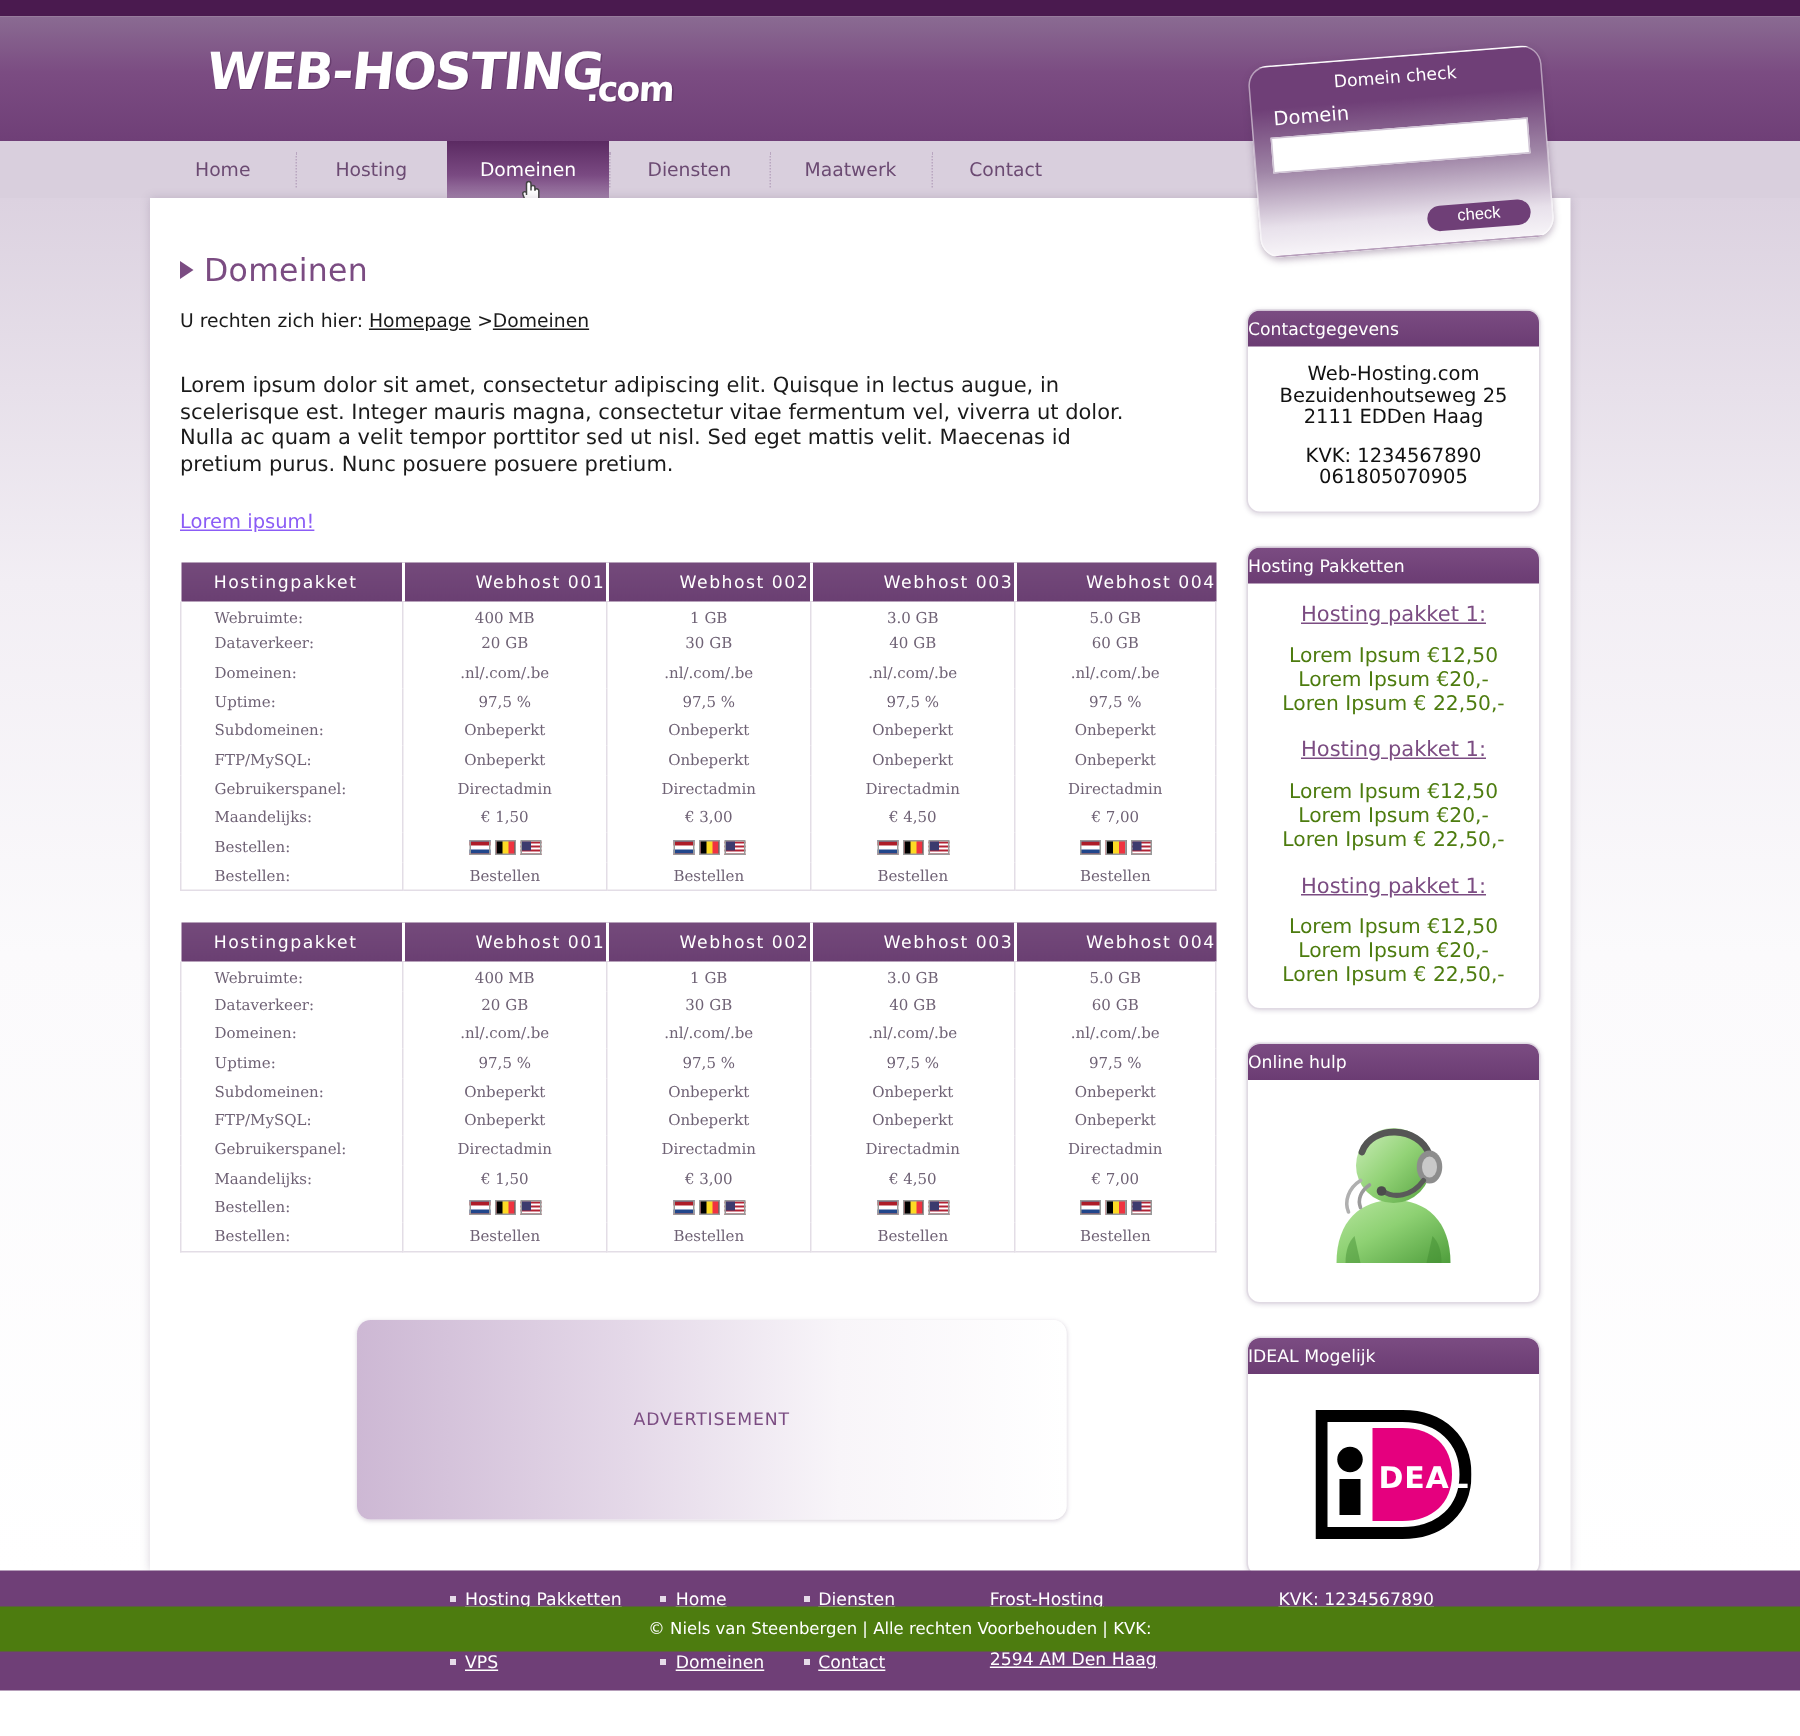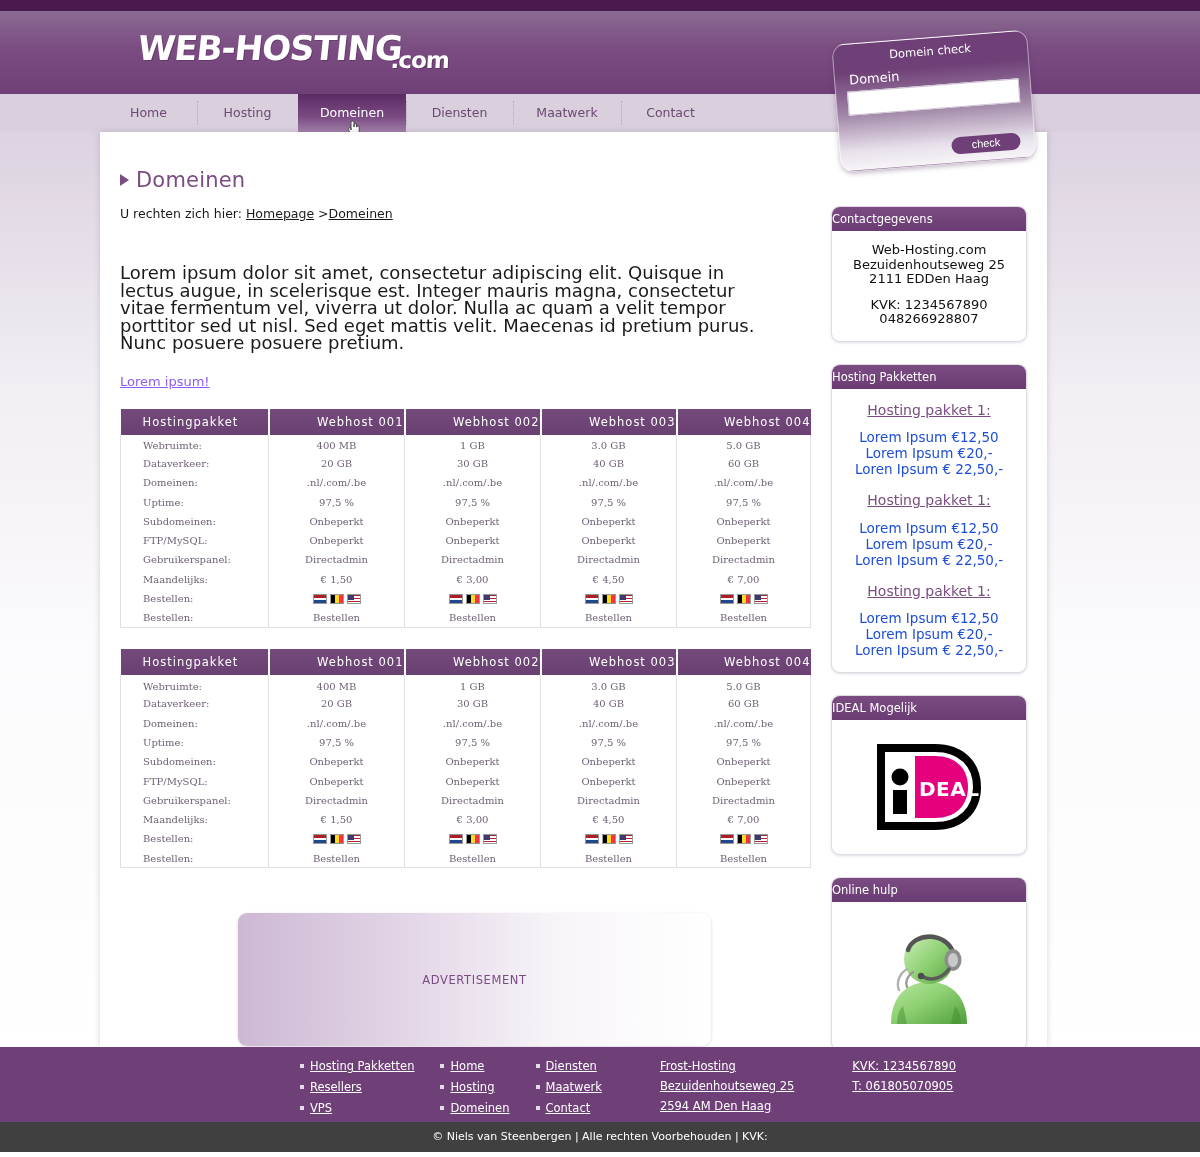--- a/index.html
+++ b/index.html
@@ -101,21 +101,21 @@
     width: 0; height: 0;
     border-left: 9px solid #7b4c82;
     border-top: 6px solid transparent;
     border-bottom: 6px solid transparent;
   }
   .breadcrumb {
     margin-top: 14px; font-size: 12.5px; color: #1a1a1a;
   }
   .breadcrumb a { color: #1a1a1a; text-decoration: underline; }
   .intro {
-    margin-top: 43px; font-size: 18px; color: #1a1a1a; line-height: 17.5px;
+    margin-top: 28px; font-size: 14px; color: #1a1a1a; line-height: 17.5px;
     width: 635px;
   }
   .intro-link {
     display: inline-block; margin-top: 22px;
     font-size: 13px; color: #8b5cf6; text-decoration: underline;
   }
 
   
   .ptable {
     margin-top: 19px;
@@ -231,21 +231,21 @@
     height: 24px; line-height: 24px; text-align: left;
     background: linear-gradient(to bottom, #7b4c82 0%, #6b3c73 100%);
     color: #ffffff; font-size: 11.5px;
   }
   .widget-body { padding: 12px 8px 14px 8px; text-align: center; font-size: 13px; color: #111; line-height: 14.5px; }
   .widget-body .sp { display: block; height: 11px; }
   .pkg-link {
     display: block; color: #7b4c82; text-decoration: underline;
     font-size: 14px; margin: 2px 0 12px 0;
   }
-  .pkg-prices { font-size: 13.5px; line-height: 16px; color: #1d4ed8; margin-bottom: 16px; }
+  .pkg-prices { font-size: 13.5px; line-height: 16px; color: #4d7c0f; margin-bottom: 16px; }
   .pkg-prices:last-child { margin-bottom: 0; }
 
   
   .msn { margin: 10px auto 8px auto; width: 104px; height: 104px; position: relative; }
 
   
   .ideal { margin: 12px auto 10px auto; width: 104px; height: 86px; }
 
   
   .footer {
@@ -259,22 +259,22 @@
   }
   .fcol { margin-right: 26px; }
   .fcol.wide { margin-right: 58px; }
   .fli { display: flex; align-items: center; gap: 6px; margin-bottom: 7px; color: #fff; }
   .bullet { width: 4px; height: 4px; background: #e6dbe9; display: inline-block; }
   .fli a, .faddr a { color: #ffffff; text-decoration: underline; font-size: 11.5px; }
   .faddr div { margin-bottom: 6px; }
 
   
   .copyright {
-    position: absolute; left: 0; top: 1122px; width: 1200px; height: 30px;
-    background: #404040;
+    position: absolute; left: 0; top: 1071px; width: 1200px; height: 30px;
+    background: #4d7c0f;
     color: #ffffff;
     font-size: 11px;
     text-align: center;
     line-height: 30px;
   }
 </style>
 </head>
 <body>
 
 <div class="topbar"></div>
@@ -562,21 +562,21 @@
 <div class="sidebar">
 
   <div class="widget">
     <div class="widget-head">Contactgegevens</div>
     <div class="widget-body">
       <div>Web-Hosting.com</div>
       <div>Bezuidenhoutseweg 25</div>
       <div>2111 EDDen Haag</div>
       <span class="sp"></span>
       <div>KVK: 1234567890</div>
-      <div>048266928807</div>
+      <div>061805070905</div>
     </div>
   </div>
 
   <div class="widget">
     <div class="widget-head">Hosting Pakketten</div>
     <div class="widget-body" id="pkg-body">
         <a class="pkg-link" href="#">Hosting pakket 1:</a>
         <div class="pkg-prices">
           <div>Lorem Ipsum €12,50</div>
           <div>Lorem Ipsum €20,-</div>
@@ -588,40 +588,20 @@
           <div>Lorem Ipsum €20,-</div>
           <div>Loren Ipsum € 22,50,-</div>
         </div>
         <a class="pkg-link" href="#">Hosting pakket 1:</a>
         <div class="pkg-prices">
           <div>Lorem Ipsum €12,50</div>
           <div>Lorem Ipsum €20,-</div>
           <div>Loren Ipsum € 22,50,-</div>
         </div>
       </div>
-  </div>
-
-  <div class="widget">
-    <div class="widget-head">IDEAL Mogelijk</div>
-    <div class="widget-body">
-      <div class="ideal">
-        <svg viewBox="0 0 104 86" width="104" height="86">
-
-          <path d="M4 4 H58 C84 4 100 20 100 43 C100 66 84 82 58 82 H4 Z" fill="#ffffff" stroke="#000000" stroke-width="8"></path>
-
-          <path d="M38 12 H58 C78 12 91 24 91 43 C91 62 78 74 58 74 H38 Z" fill="#e5007e"></path>
-
-          <circle cx="23" cy="33" r="8.5" fill="#000000"></circle>
-
-          <rect x="16" y="46" width="14" height="24" fill="#000000"></rect>
-
-          <text x="42" y="52" font-family="'DejaVu Sans', sans-serif" font-size="20" font-weight="bold" fill="#ffffff" letter-spacing="0.5">DEAL</text>
-        </svg>
-      </div>
-    </div>
   </div>
 
   <div class="widget">
     <div class="widget-head">Online hulp</div>
     <div class="widget-body">
       <div class="msn">
         <svg viewBox="0 0 104 104" width="104" height="104">
           <defs>
             <linearGradient id="gbody" x1="0" y1="0" x2="1" y2="1">
               <stop offset="0%" stop-color="#b8e6a0"></stop>
@@ -649,20 +629,40 @@
           <path d="M72 45 C64 56 52 57 45 52" stroke="#5a5a5a" stroke-width="3.4" fill="none" stroke-linecap="round"></path>
           <circle cx="44" cy="52" r="3.2" fill="#4c4c4c"></circle>
 
           <path d="M36 48 C30 52 28 58 30 63" stroke="#9a9a9a" stroke-width="2.4" fill="none" stroke-linecap="round"></path>
           <path d="M30 45 C22 50 19 59 22 66" stroke="#b0b0b0" stroke-width="2.4" fill="none" stroke-linecap="round"></path>
         </svg>
       </div>
     </div>
   </div>
 
+  <div class="widget">
+    <div class="widget-head">IDEAL Mogelijk</div>
+    <div class="widget-body">
+      <div class="ideal">
+        <svg viewBox="0 0 104 86" width="104" height="86">
+
+          <path d="M4 4 H58 C84 4 100 20 100 43 C100 66 84 82 58 82 H4 Z" fill="#ffffff" stroke="#000000" stroke-width="8"></path>
+
+          <path d="M38 12 H58 C78 12 91 24 91 43 C91 62 78 74 58 74 H38 Z" fill="#e5007e"></path>
+
+          <circle cx="23" cy="33" r="8.5" fill="#000000"></circle>
+
+          <rect x="16" y="46" width="14" height="24" fill="#000000"></rect>
+
+          <text x="42" y="52" font-family="'DejaVu Sans', sans-serif" font-size="20" font-weight="bold" fill="#ffffff" letter-spacing="0.5">DEAL</text>
+        </svg>
+      </div>
+    </div>
+  </div>
+
 </div>
 
 <div class="footer">
   <div class="footer-inner">
     <div class="fcol" id="fcol1">
         <div class="fli">
           <span class="bullet"></span>
           <a href="#">Hosting Pakketten</a>
         </div>
         <div class="fli">

